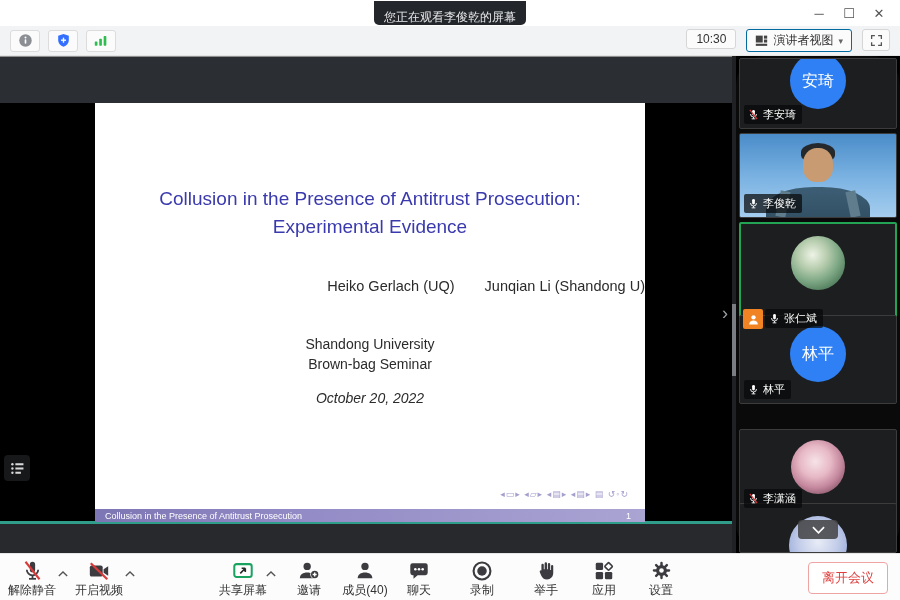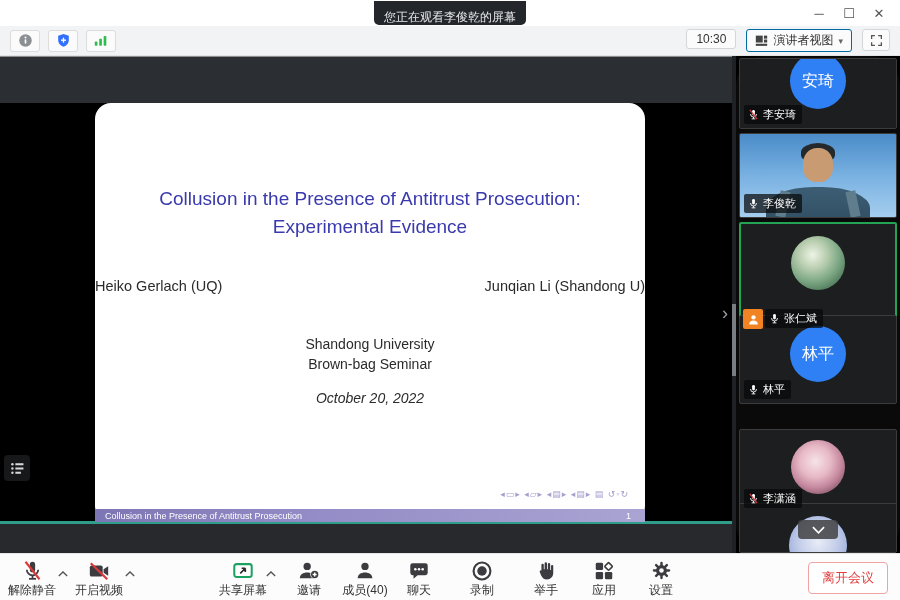--- a/index.html
+++ b/index.html
@@ -33,23 +33,23 @@
             display:flex; align-items:center; justify-content:center; }
 
   
   .main { position:absolute; top:56px; left:0; right:0; height:497px; display:flex; }
   .share { position:relative; width:736px; height:100%; background:#000; }
   .band { position:absolute; top:0; left:0; right:0; height:47px; background:#2b2e33; border-top:1px solid #8e8e8e; }
   .below-slide { position:absolute; left:0; right:0; top:468px; bottom:0; background:#27292d; }
   .teal-line { position:absolute; left:0; right:0; top:465px; height:3px; background:#2f9d8a; }
 
   
-  .slide { position:absolute; left:95px; top:47px; width:550px; height:419px; background:#ffffff;border-radius:16px; }
+  .slide { position:absolute; left:95px; top:47px; width:550px; height:419px; background:#ffffff; }
   .slide-title { margin-top:82px; text-align:center; color:#3a3aae; font-size:19px; line-height:28px; }
-  .authors { margin-top:37px; display:flex; justify-content:space-between; color:#2b2b2b; font-size:14.5px; }
+  .authors { margin-top:37px; display:flex; justify-content:flex-end; gap:30px; color:#2b2b2b; font-size:14.5px; }
   .seminar { margin-top:40px; text-align:center; color:#2b2b2b; font-size:14px; line-height:20px; }
   .slide-date { margin-top:16px; text-align:center; color:#2b2b2b; font-size:14px; font-style:italic; }
   .beamer-nav { position:absolute; right:16px; top:386px; color:#a59fce; font-size:9px; letter-spacing:1px; }
   .slide-footer { position:absolute; left:0; right:0; bottom:0; height:13px;
                   background:linear-gradient(90deg,#7d76b4 0%,#938cc6 40%,#aaa4d3 100%);
                   display:flex; align-items:center; color:#ffffff; font-size:9px; }
   .slide-footer .ft { margin-left:10px; }
   .slide-footer .pg { position:absolute; right:14px; }
 
   .list-btn { position:absolute; left:4px; top:399px; width:26px; height:26px; background:#17181a;

